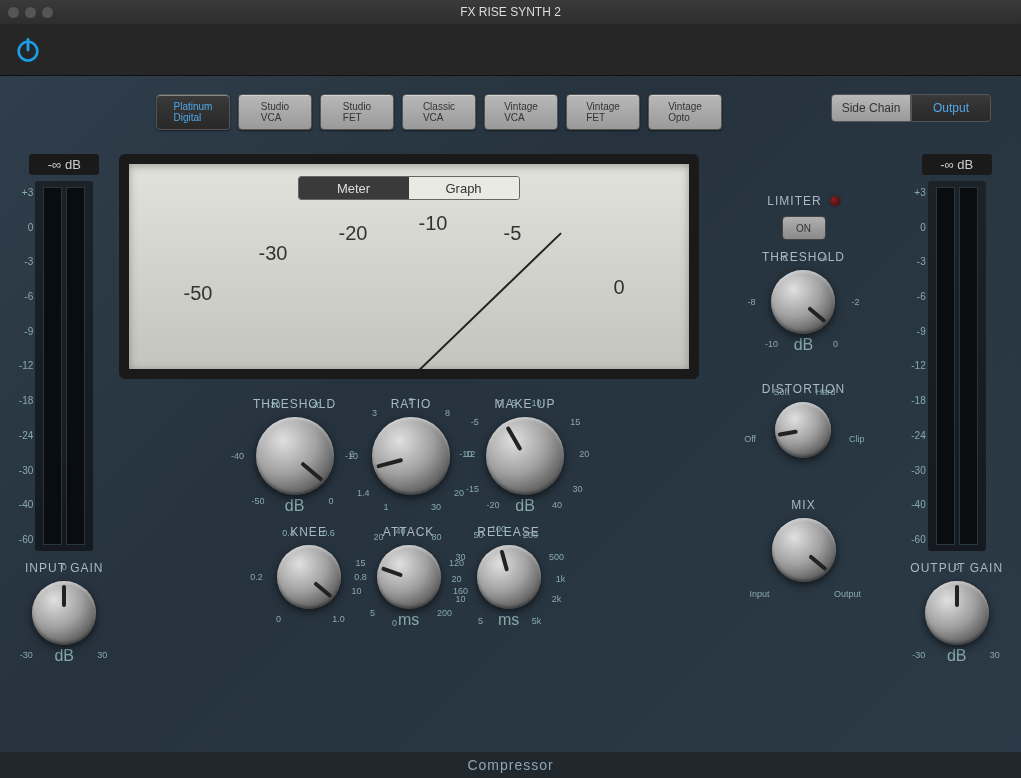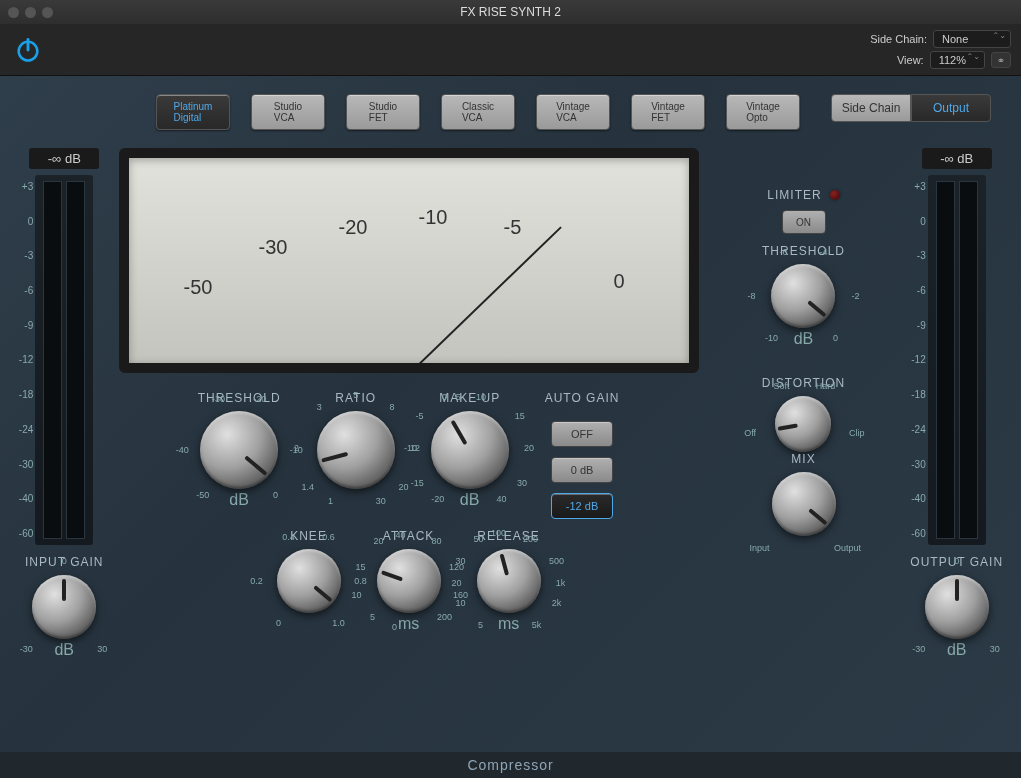--- a/index.html
+++ b/index.html
@@ -24,21 +24,21 @@
 .dropdown { background: #1c1c1c; border: 1px solid #444; border-radius: 3px; padding: 2px 18px 2px 8px; color: #ccc; font-size: 11px; position: relative; cursor: pointer; }
 .dropdown::after { content: "⌃⌄"; position: absolute; right: 4px; top: 1px; font-size: 8px; line-height: 8px; color: #888; }
 .link-icon { width: 20px; height: 16px; background: #333; border: 1px solid #444; border-radius: 3px; display: flex; align-items: center; justify-content: center; color: #999; font-size: 10px; cursor: pointer; }
 
 .toolbar-col { display: flex; flex-direction: column; gap: 4px; }
 
 
 .panel { position: relative; width: 100%; height: calc(778px - 24px - 52px - 26px); background: linear-gradient(135deg,#2f3e4b 0%,#26333e 40%,#2b3a46 100%); padding: 10px 16px; }
 
 
-.selectors { display: flex; gap: 21px; margin: 8px 0 18px 140px; }
+.selectors { display: flex; gap: 8px; margin: 8px 0 24px 140px; }
 .sel-btn { width: 74px; height: 36px; background: linear-gradient(#b8b8b8,#9a9a9a); border: 1px solid #555; border-radius: 4px; font-size: 10px; color: #333; display: flex; flex-direction: column; align-items: center; justify-content: center; line-height: 1.1; cursor: pointer; box-shadow: inset 0 1px 0 rgba(255,255,255,.4), 0 1px 2px rgba(0,0,0,.5); }
 .sel-btn.active { background: linear-gradient(#3a3a3a,#282828); color: #4fa8e8; }
 
 .side-out { position: absolute; right: 30px; top: 18px; display: flex; padding-left: 44px; }
 .so-btn { width: 80px; height: 28px; background: linear-gradient(#b8b8b8,#9a9a9a); border: 1px solid #555; font-size: 12px; color: #333; display: flex; align-items: center; justify-content: center; cursor: pointer; }
 .so-btn:first-child { border-radius: 4px 0 0 4px; }
 .so-btn:last-child { border-radius: 0 4px 4px 0; }
 .so-btn.active { background: linear-gradient(#3a3a3a,#282828); color: #4fa8e8; }
 
 
@@ -107,31 +107,20 @@
   </div>
   <span>FX RISE SYNTH 2</span>
 </div>
 
 <div class="toolbar">
   <div class="power-btn">
     <svg viewBox="0 0 24 24">
         <circle cx="12" cy="13" r="8" fill="none" stroke="#1a9fe8" stroke-width="2.2"></circle>
         <line x1="12" y1="3" x2="12" y2="12" stroke="#1a9fe8" stroke-width="2.5" stroke-linecap="round"></line>
       </svg>
-  </div>
-  <div class="toolbar-right">
-    <div class="tr-row">
-      <span>Side Chain:</span>
-      <span class="dropdown" style="width:78px"><span>None</span></span>
-    </div>
-    <div class="tr-row">
-      <span>View:</span>
-      <span class="dropdown"><span>112%</span></span>
-      <span class="link-icon">⚭</span>
-    </div>
   </div>
 </div>
 
 <div class="panel">
 
   <div class="selectors">
     <div class="sel-btn active">
         <span>Platinum<br>Digital</span>
       </div>
     <div class="sel-btn">
@@ -195,20 +184,28 @@
             <span class="tick-label" style="bottom:-2px;left:88%">30</span>
           </div>
           <div class="knob med" style="--rot:0deg"></div>
         </div>
         <div class="knob-unit">dB</div>
       </div>
     </div>
 
     <div class="center">
       <div class="vu">
+        <div class="vu-toggle">
+          <div class="vu-tg dark">
+              <span>Meter</span>
+            </div>
+          <div class="vu-tg light">
+              <span>Graph</span>
+            </div>
+        </div>
         <div class="vu-scale">
           <span class="vu-num" style="top:118px;left:55px">-50</span>
           <span class="vu-num" style="top:78px;left:130px">-30</span>
           <span class="vu-num" style="top:58px;left:210px">-20</span>
           <span class="vu-num" style="top:48px;left:290px">-10</span>
           <span class="vu-num" style="top:58px;left:375px">-5</span>
           <span class="vu-num" style="top:112px;left:485px">0</span>
         </div>
         <div class="vu-arc"></div>
         <div class="vu-needle"></div>
@@ -263,32 +260,20 @@
               <span class="tick-label" style="bottom:14px;left:4%">-15</span>
               <span class="tick-label" style="bottom:14px;left:96%">30</span>
               <span class="tick-label" style="bottom:-2px;left:22%">-20</span>
               <span class="tick-label" style="bottom:-2px;left:78%">40</span>
             </div>
             <div class="knob large" style="--rot:-30deg"></div>
           </div>
           <div class="knob-unit">dB</div>
         </div>
 
-        <div class="autogain knob-group">
-          <div class="knob-label">AUTO GAIN</div>
-          <div class="ag-btn">
-              <span>OFF</span>
-            </div>
-          <div class="ag-btn">
-              <span>0 dB</span>
-            </div>
-          <div class="ag-btn active">
-              <span>-12 dB</span>
-            </div>
-        </div>
       </div>
 
       <div class="knobs-row" style="margin-top:10px">
         <div class="knob-group">
           <div class="knob-label">KNEE</div>
           <div style="position:relative">
             <div class="ticks">
               <span class="tick-label" style="top:6px;left:30%">0.4</span>
               <span class="tick-label" style="top:6px;left:70%">0.6</span>
               <span class="tick-label" style="top:50%;left:-2%">0.2</span>
@@ -375,21 +360,21 @@
           <div class="ticks">
             <span class="tick-label" style="top:8px;left:26%">Soft</span>
             <span class="tick-label" style="top:8px;left:74%">Hard</span>
             <span class="tick-label" style="top:60%;left:-8%">Off</span>
             <span class="tick-label" style="top:60%;left:108%">Clip</span>
           </div>
           <div class="knob small" style="--rot:-100deg"></div>
         </div>
       </div>
 
-      <div class="knob-group" style="">
+      <div class="knob-group" style="margin-top:40px">
         <div class="knob-label">MIX</div>
         <div style="position:relative">
           <div class="ticks">
             <span class="tick-label" style="bottom:-4px;left:6%">Input</span>
             <span class="tick-label" style="bottom:-4px;left:94%">Output</span>
           </div>
           <div class="knob med" style="--rot:130deg"></div>
         </div>
       </div>
     </div>

